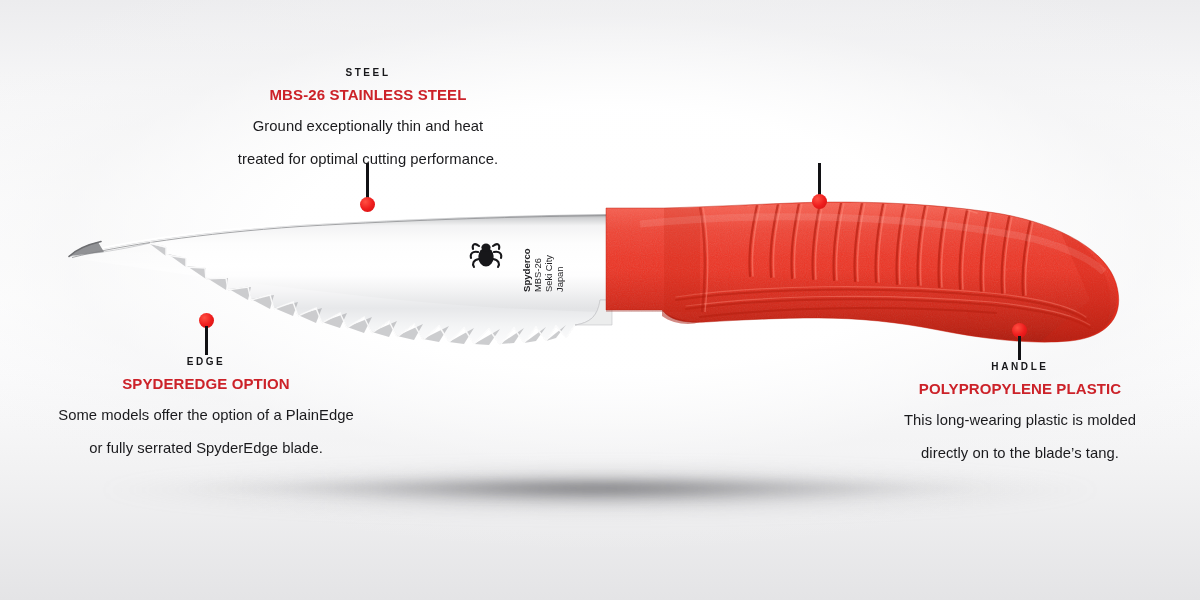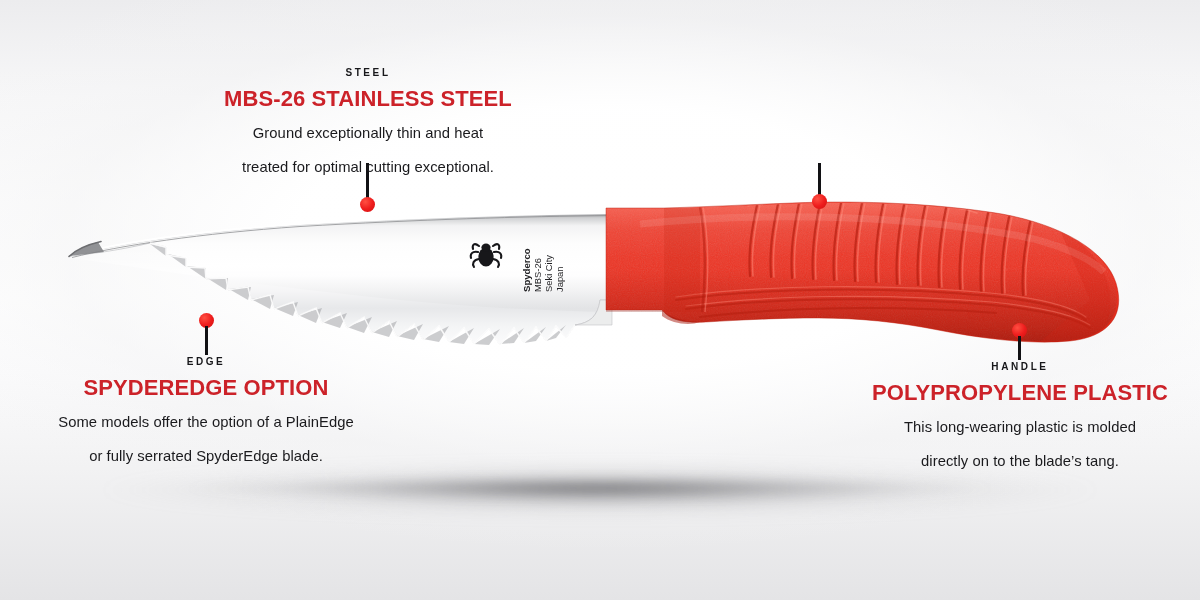--- a/index.html
+++ b/index.html
@@ -53,21 +53,21 @@
   .kicker {
     font-size: 10px;
     font-weight: bold;
     letter-spacing: 2.6px;
     color: #17171a;
     text-transform: uppercase;
     line-height: 1;
     margin-bottom: 9px;
   }
   .headline {
-    font-size: 22px;
+    font-size: 15px;
     font-weight: bold;
     color: #cc2229;
     letter-spacing: 0.1px;
     line-height: 1.06;
     white-space: nowrap;
     margin-bottom: 9px;
   }
   .body-copy {
     font-size: 14.8px;
     color: #1a1a1d;
@@ -387,21 +387,21 @@
     </g>
   </svg>
 
   <div class="leader" style="left:366px; top:163px; height:37px;"></div>
   <div class="dot" style="left:360px; top:197px;"></div>
   <div class="callout" style="left:138px; top:68px;">
     <div class="kicker">STEEL</div>
     <div class="headline">MBS-26 STAINLESS STEEL</div>
     <div class="body-copy">
       <span class="ln">Ground exceptionally thin and heat</span>
-      <span class="ln">treated for optimal cutting exceptional.</span>
+      <span class="ln">treated for optimal cutting performance.</span>
     </div>
   </div>
 
   <div class="leader" style="left:818px; top:163px; height:37px;"></div>
   <div class="dot" style="left:812px; top:194px;"></div>
 
   <div class="dot" style="left:199px; top:313px;"></div>
   <div class="leader" style="left:205px; top:326px; height:29px;"></div>
   <div class="callout" style="left:-24px; top:357px;">
     <div class="kicker">EDGE</div>

